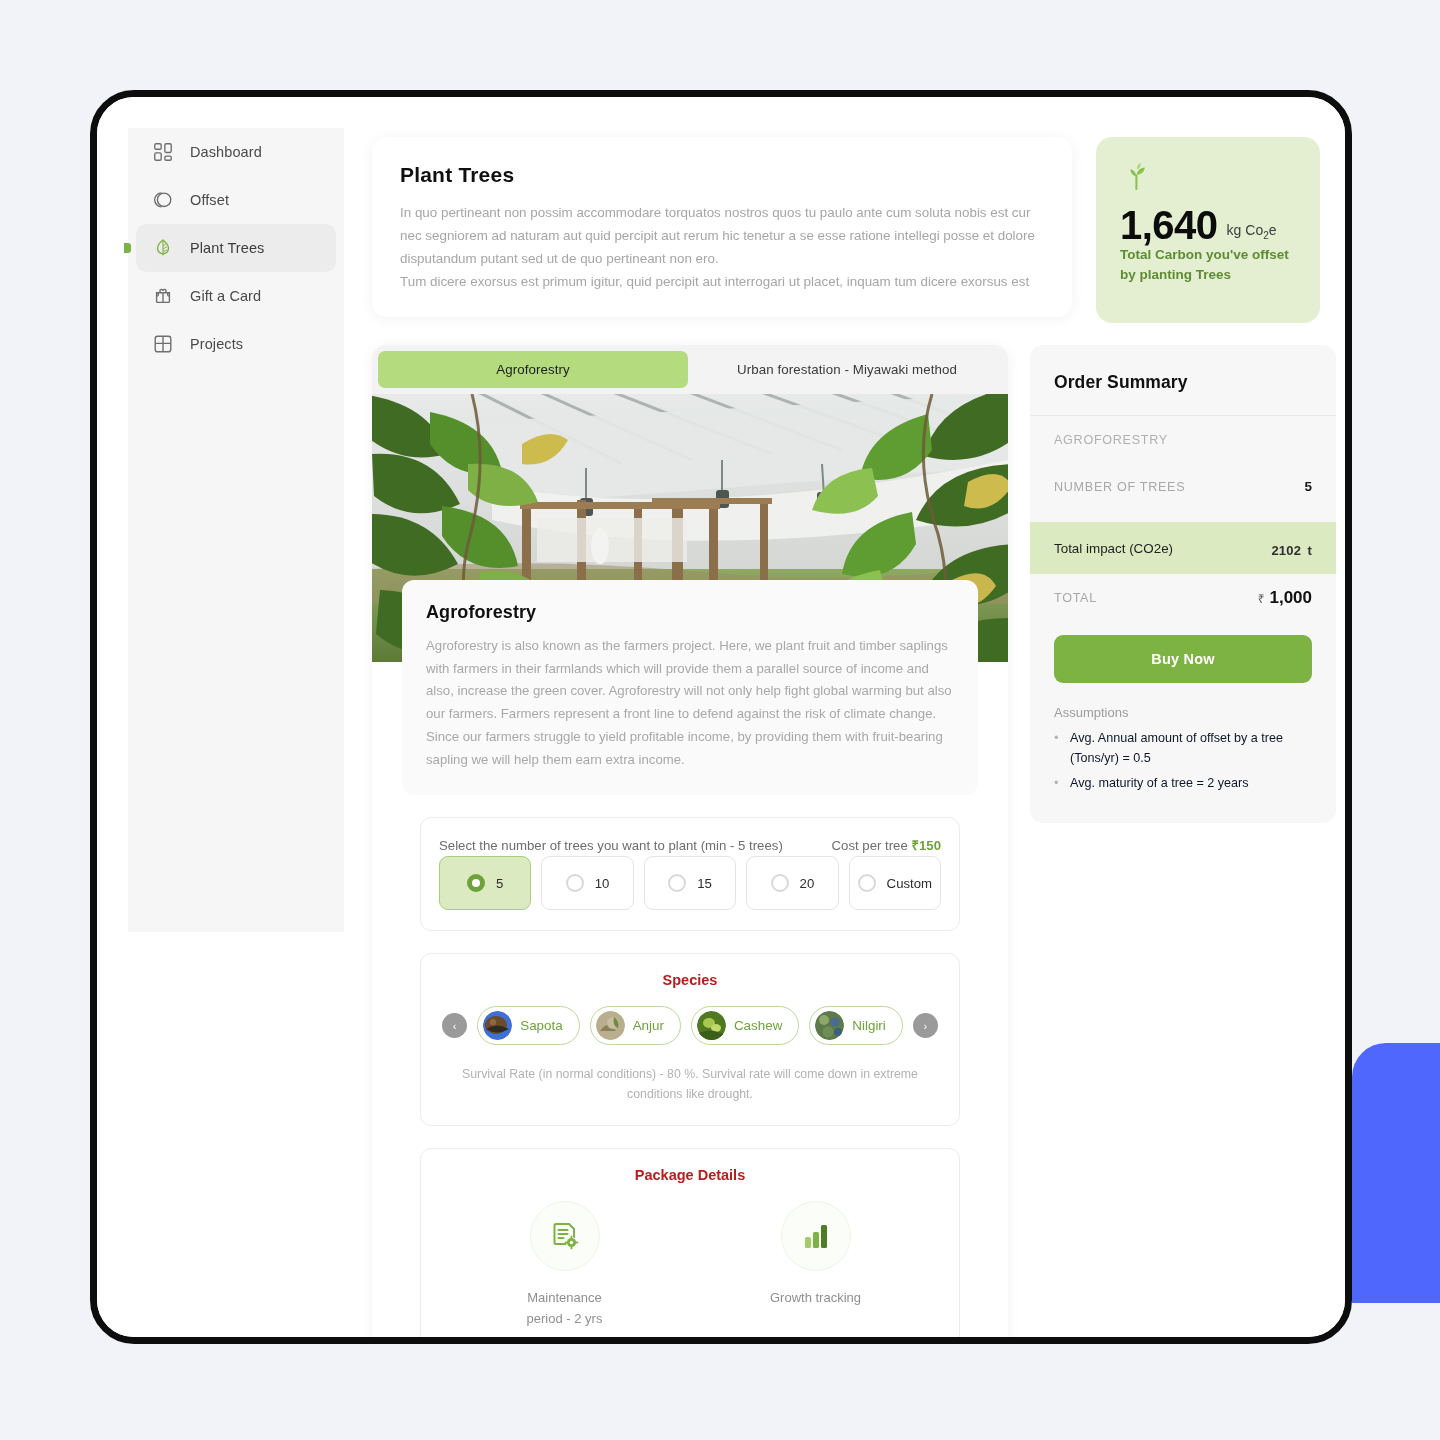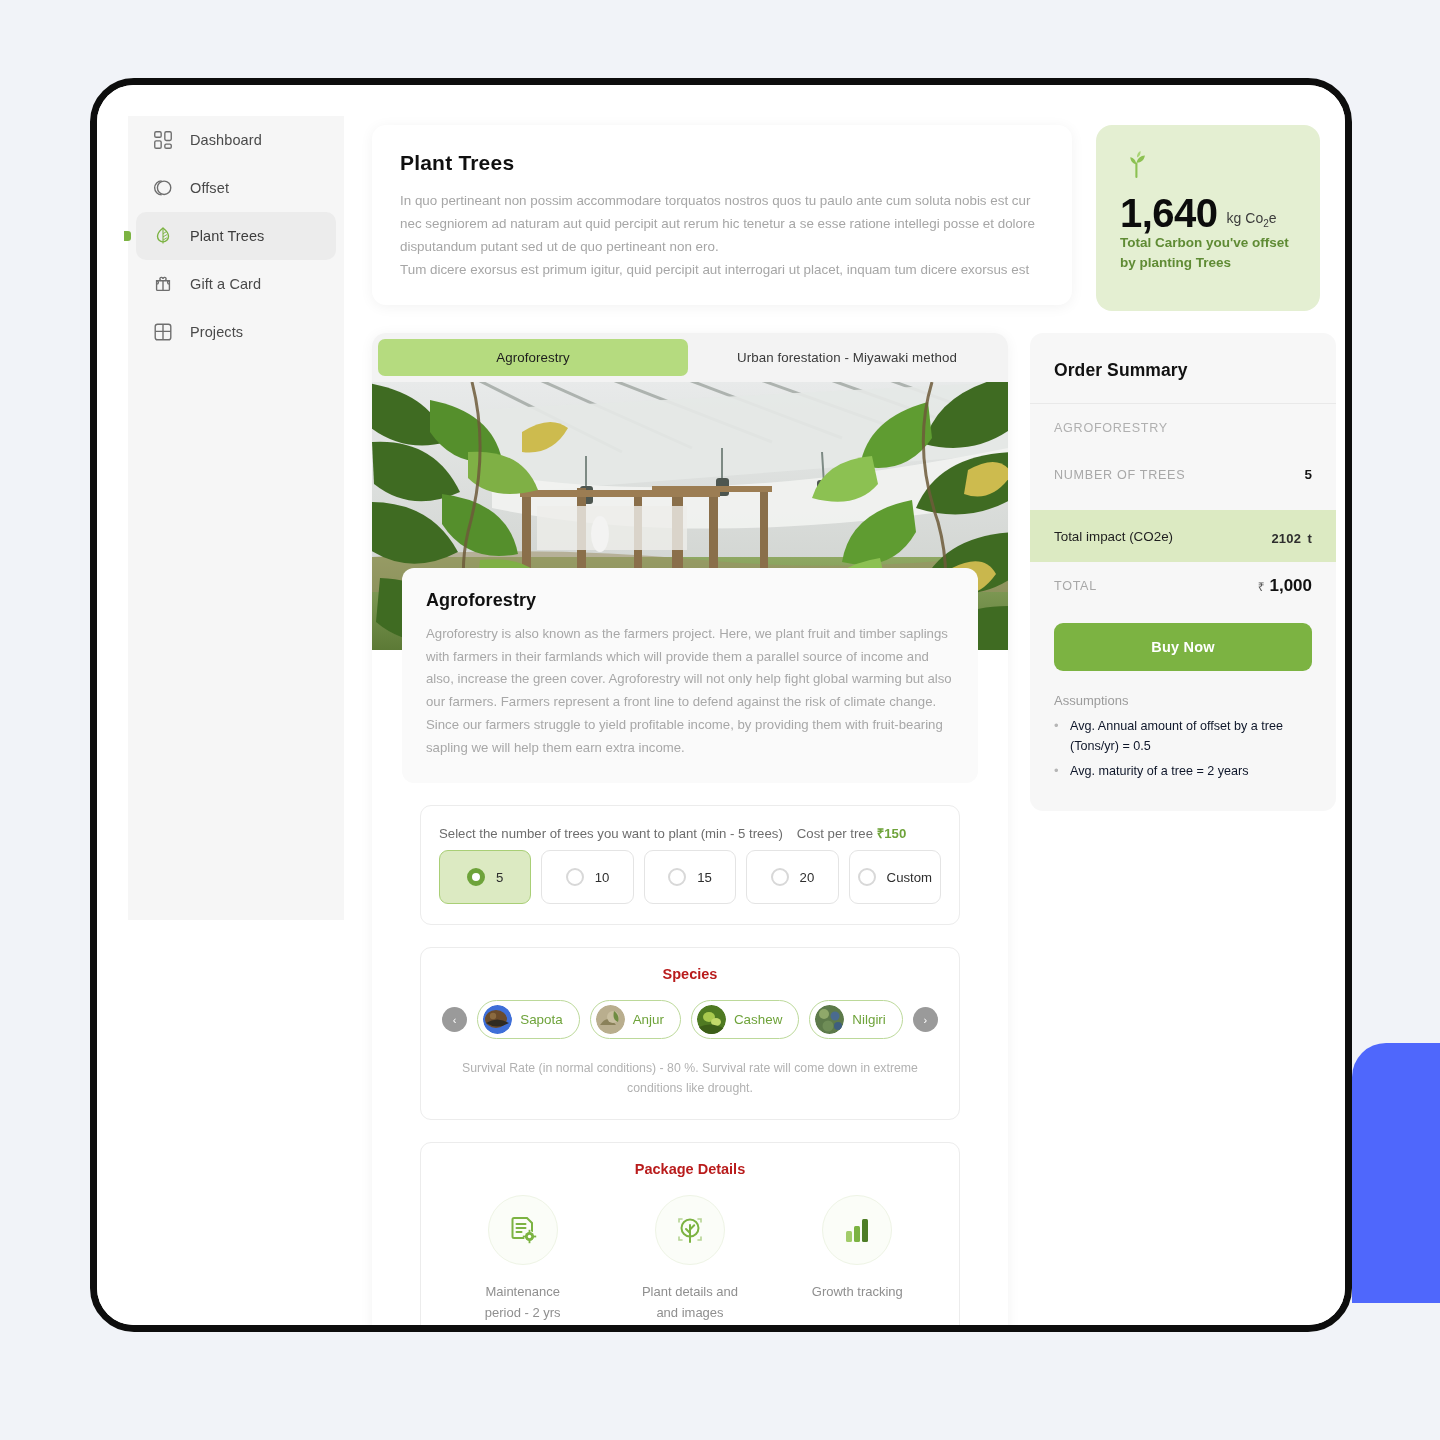--- a/index.html
+++ b/index.html
@@ -16,21 +16,21 @@
     left: 1352px; top: 1043px;
     width: 260px; height: 260px;
     background: #4f67fc;
     border-top-left-radius: 34px;
     z-index: 1;
   }
 
   
   .device {
     position: absolute;
-    left: 90px; top: 78px;
+    left: 90px; top: 90px;
     width: 1262px; height: 1254px;
     background: #ffffff;
     border: 7px solid #0d0d0d;
     border-radius: 44px;
     z-index: 3;
     overflow: hidden;
   }
   .screen {
     position: absolute;
     inset: 0;
@@ -204,24 +204,25 @@
 
   .inner-card {
     margin: 22px 48px 0 48px;
     border: 1px solid #ececec;
     border-radius: 11px;
     padding: 18px 18px 20px 18px;
     background: #fff;
   }
   .sel-head {
     display: flex;
+    justify-content: space-between;
     align-items: baseline;
     font-size: 13.2px;
     color: #6d6d6d;
-    margin-bottom: 8px;
+    margin-bottom: 2px;
     gap: 14px;
   }
   .cost-per-tree { color: #6d6d6d; }
   .cost-per-tree b { color: #6ea33a; font-weight: 700; }
   .radio-row { display: flex; gap: 10px; }
   .radio-opt {
     flex: 1;
     height: 54px;
     border: 1px solid #e4e4e4;
     border-radius: 9px;
@@ -702,34 +703,20 @@
                         <rect x="23.6" y="28.2" width="1.8" height="3"></rect>
                         <rect x="17.8" y="23.6" width="3" height="1.8"></rect>
                         <rect x="28.2" y="23.6" width="3" height="1.8"></rect>
                       </g>
                 </svg>
               </div>
               <div class="pkg-label">Maintenance</div>
               <div class="pkg-label">period - 2 yrs</div>
             </div>
 
-            <div class="pkg-item">
-              <div class="pkg-circle">
-                <svg viewBox="0 0 36 36" fill="none" stroke="#7cb342" stroke-width="2" stroke-linecap="round">
-                  <circle cx="18" cy="16" r="8.5"></circle>
-                  <path d="M18 30V13"></path>
-                  <path d="M18 17.5l4.2-4.2M18 21l-4-4"></path>
-                  <g stroke-width="1.6" opacity=".55">
-                    <path d="M7 10V7h3M29 10V7h-3M7 25v3h3M29 25v3h-3"></path>
-                  </g>
-                </svg>
-              </div>
-              <div class="pkg-label">Plant details and</div>
-              <div class="pkg-label">and images</div>
-            </div>
 
             <div class="pkg-item">
               <div class="pkg-circle">
                 <svg viewBox="0 0 36 36">
                   <rect x="7" y="19" width="6" height="11" rx="1.5" fill="#a2cc6a"></rect>
                   <rect x="15" y="14" width="6" height="16" rx="1.5" fill="#7cb342"></rect>
                   <rect x="23" y="7" width="6" height="23" rx="1.5" fill="#4e7d26"></rect>
                 </svg>
               </div>
               <div class="pkg-label">Growth tracking</div>

